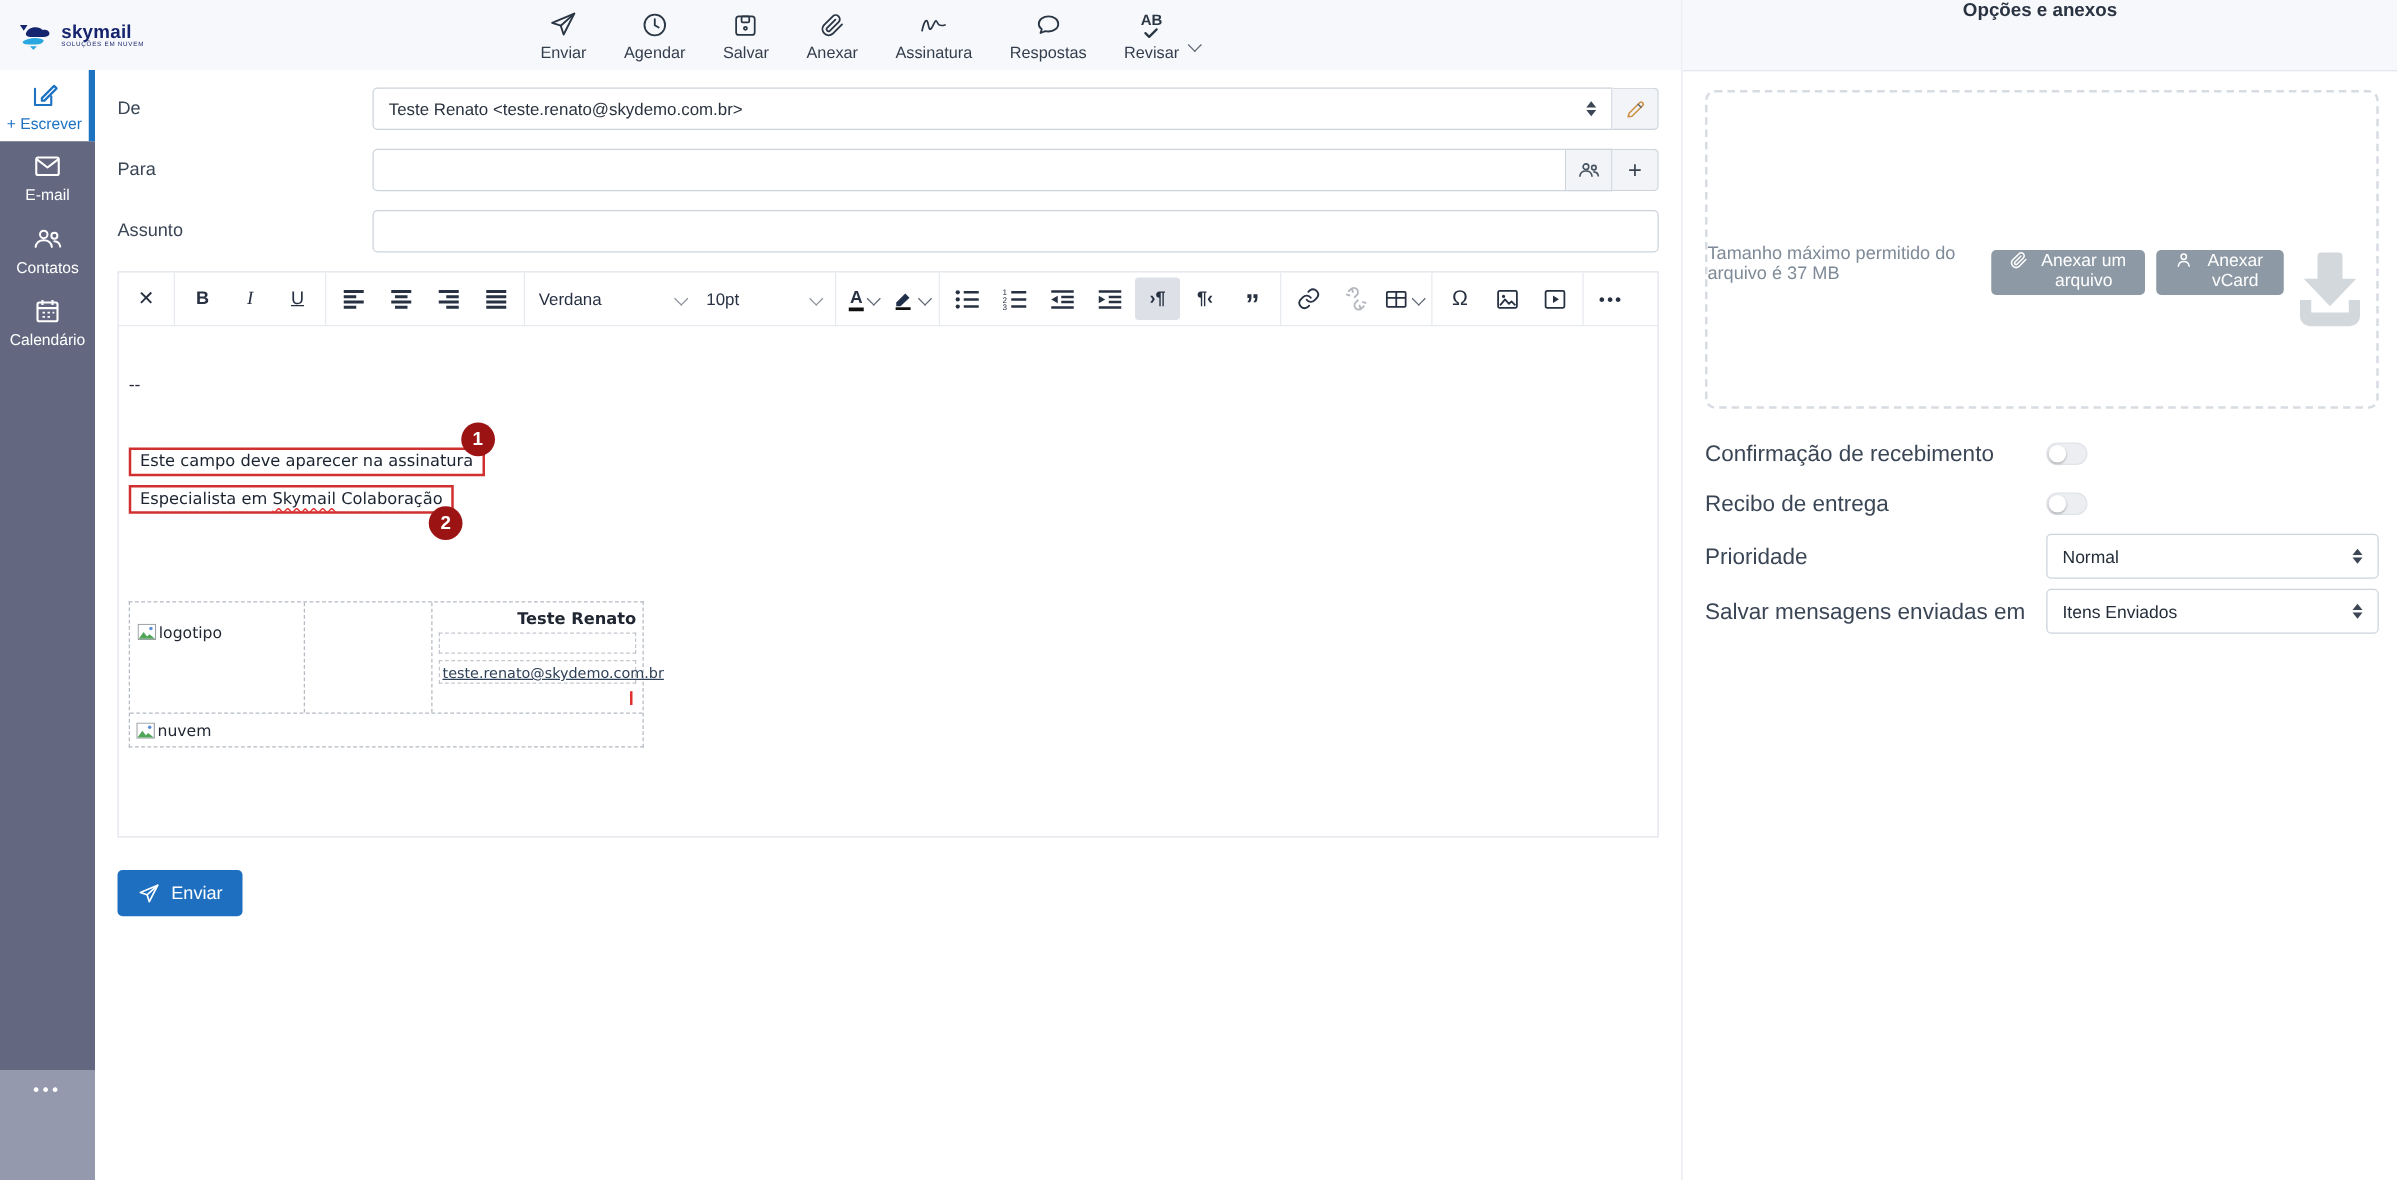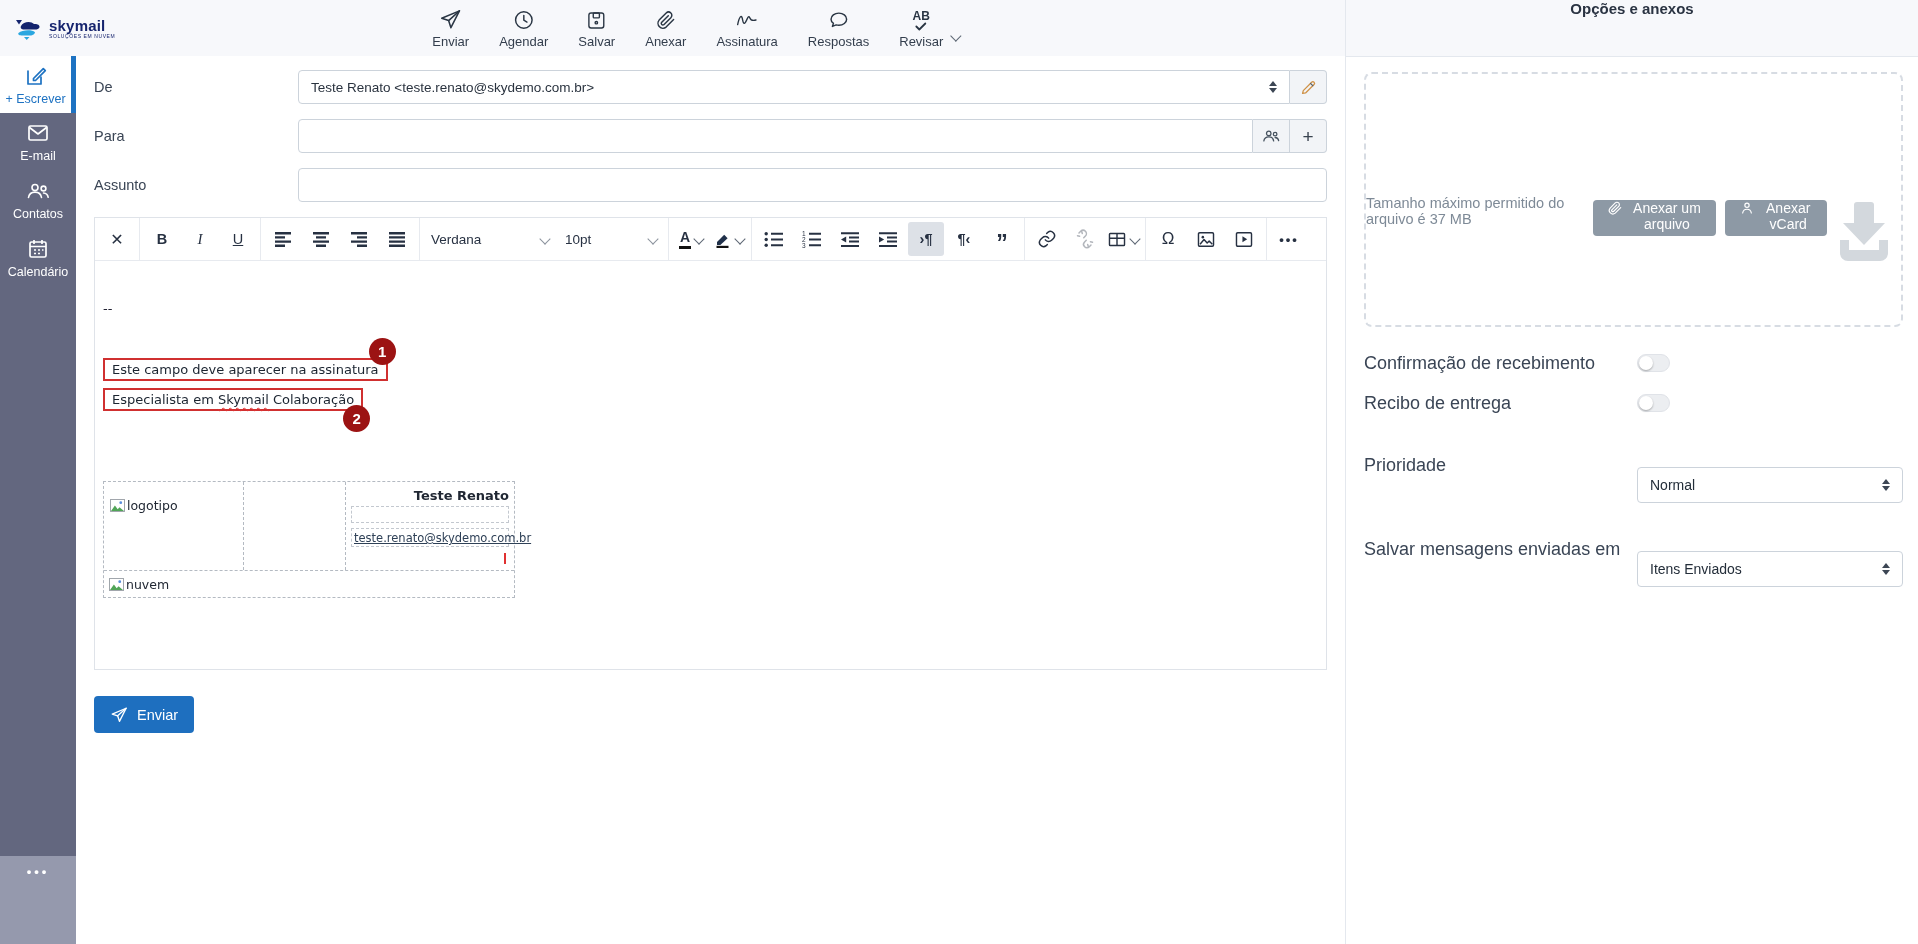--- a/index.html
+++ b/index.html
@@ -40,21 +40,21 @@
   .settings{margin:20px 15px 0 18px;}
   .srow{display:flex;align-items:center;min-height:32px;margin-bottom:8px;}
   .slabel{flex:1;font-size:18px;color:#3a4555;}
   .scontrol{width:266px;display:flex;align-items:center;}
   .toggle{width:33px;height:18px;border-radius:10px;background:#eceef1;border:1px solid #e0e3e8;
           position:relative;cursor:pointer;box-sizing:border-box;}
   .knob{position:absolute;left:1px;top:1px;width:14px;height:14px;border-radius:50%;background:#fff;
         box-shadow:0 1px 2px rgba(0,0,0,.3);}
   .sselect{width:100%;height:36px;border:1px solid #ccd3db;border-radius:4px;background:#fff;
            display:flex;align-items:center;justify-content:space-between;padding:0 12px;
-           font-size:14px;color:#242e3a;cursor:pointer;box-sizing:border-box;margin-top:40px;}
+           font-size:14px;color:#242e3a;cursor:pointer;box-sizing:border-box;}
   .updn{display:flex;flex-direction:column;gap:2px;}
   .updn i{width:0;height:0;border-left:4px solid transparent;border-right:4px solid transparent;}
   .updn .up{border-bottom:5px solid #3c4654;}
   .updn .dn{border-top:5px solid #3c4654;}
 
   
   .sidebar{position:absolute;left:0;top:56px;width:76px;height:888px;background:#63677f;}
   .side-item{height:58px;display:flex;flex-direction:column;align-items:center;justify-content:center;
              gap:4px;color:#fff;font-size:12.5px;cursor:pointer;box-sizing:border-box;}
   .side-item.active{background:#fff;color:#1d72c2;border-right:5px solid #1d72c2;height:57px;}

